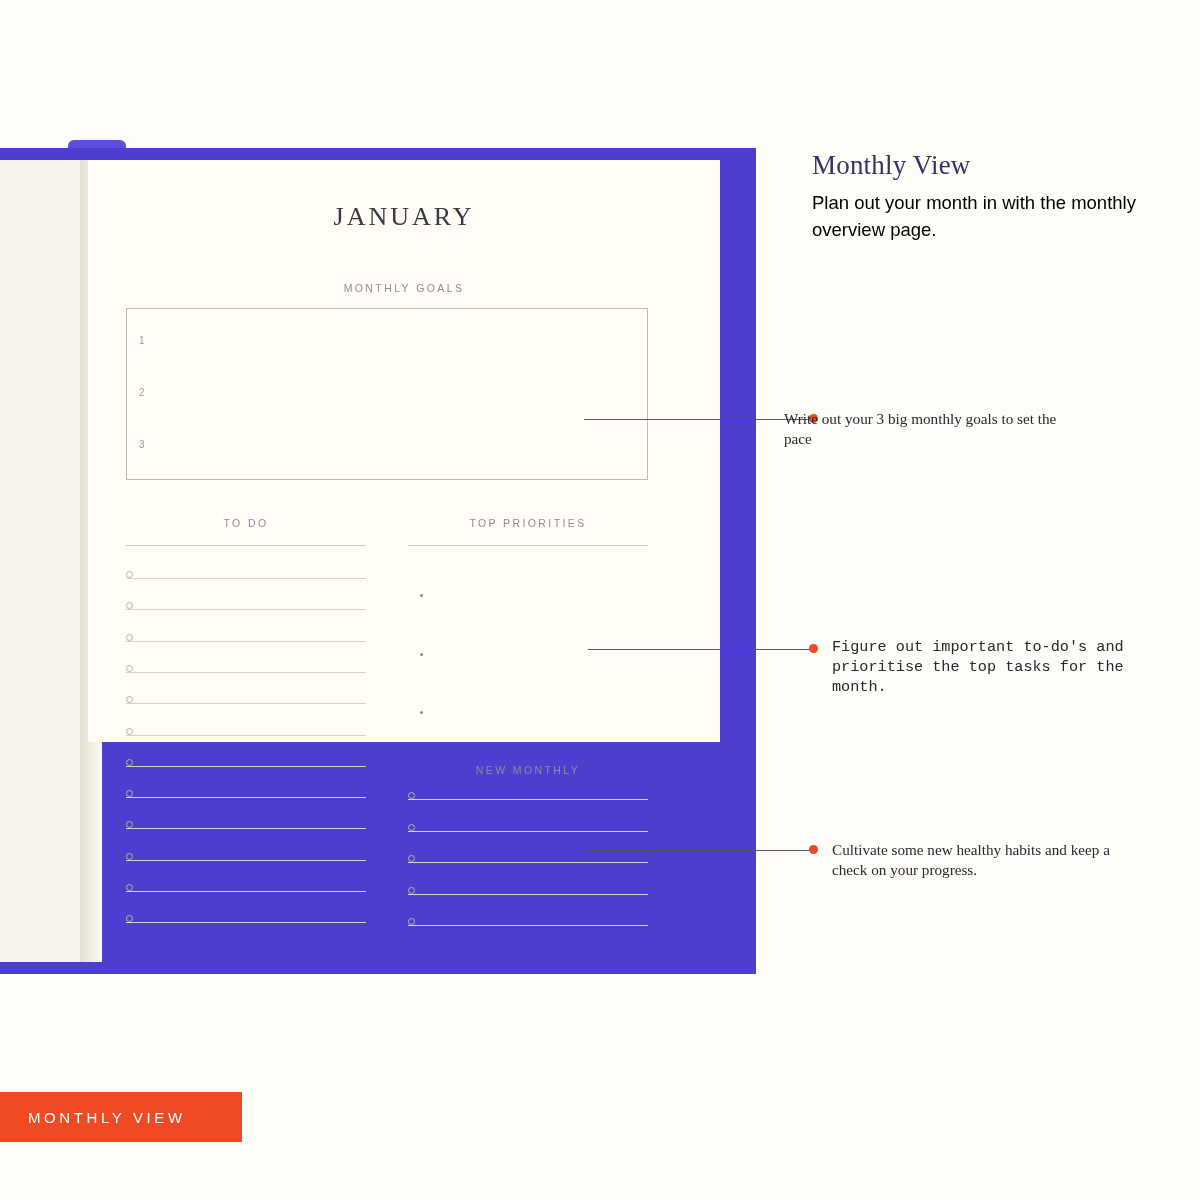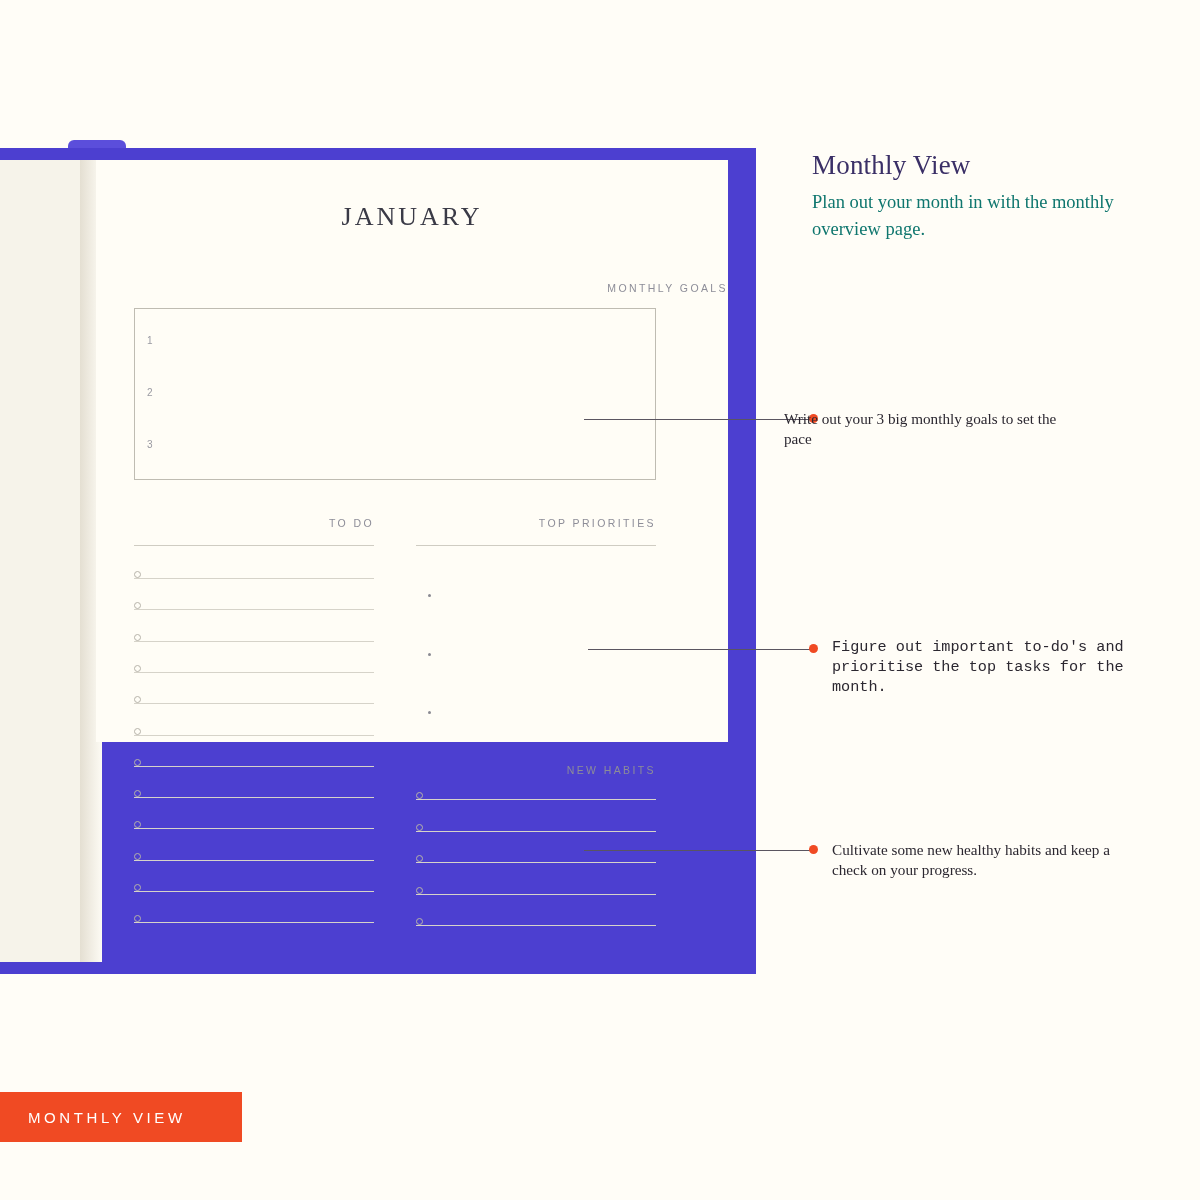--- a/index.html
+++ b/index.html
@@ -45,21 +45,21 @@
   #page-left-shadow {
     position: absolute;
     left: 88px;
     top: 12px;
     width: 22px;
     height: 802px;
     background: linear-gradient(to right, #e4dfd2, #fdfbf4);
   }
   #page-right {
     position: absolute;
-    left: 104px;
+    left: 96px;
     top: 12px;
     width: 632px;
     height: 582px;
     background: #fffdf6;
   }
 
   
   .page-inner {
     position: absolute;
     left: 0;
@@ -76,21 +76,21 @@
     font-size: 26px;
     letter-spacing: 3px;
     color: #3a3a46;
     font-family: "Liberation Serif", serif;
   }
   .section-label {
     font-family: "Liberation Sans", sans-serif;
     font-size: 10.5px;
     letter-spacing: 2.4px;
     color: #8d8d98;
-    text-align: right;
+    text-align: center;
   }
   #goals-label {
     position: absolute;
     top: 122px;
     left: 0;
     width: 632px;
   }
   #goals-box {
     position: absolute;
     left: 38px;
@@ -174,22 +174,22 @@
     font-size: 27px;
     color: #3a2f66;
     font-family: "Liberation Serif", serif;
     margin: 0 0 8px 0;
     font-weight: normal;
     letter-spacing: 0.2px;
   }
   #panel-sub {
     font-size: 18.5px;
     line-height: 1.48;
-    color: #0f766e;
-    font-family: Liberation Serif, serif;
+    color: #000000;
+    font-family: Liberation Sans, sans-serif;
   }
 
   .callout {
     position: absolute;
     width: 300px;
     font-size: 15.2px;
     line-height: 1.3;
     color: #2b2730;
     font-family: "Liberation Serif", serif;
   }
@@ -254,21 +254,21 @@
       <div id="goals-label" class="section-label">MONTHLY GOALS</div>
 
       <div id="goals-box">
         <div class="goal-num n1">1</div>
         <div class="goal-num n2">2</div>
         <div class="goal-num n3">3</div>
       </div>
 
       <div id="todo-label" class="section-label">TO DO</div>
       <div id="priorities-label" class="section-label">TOP PRIORITIES</div>
-      <div id="habits-label" class="section-label">NEW HABITS</div>
+      <div id="habits-label" class="section-label">NEW MONTHLY</div>
 
       <div id="todo-top-rule" class="rule"></div>
       <div id="prio-top-rule" class="rule"></div>
 
       <div id="todo-rows">
           <div>
             <div class="circle" style="left: 38px; top: 411px;"></div>
             <div class="line-row" style="left: 38px; top: 418px; width: 240px;"></div>
           </div>
           <div>

